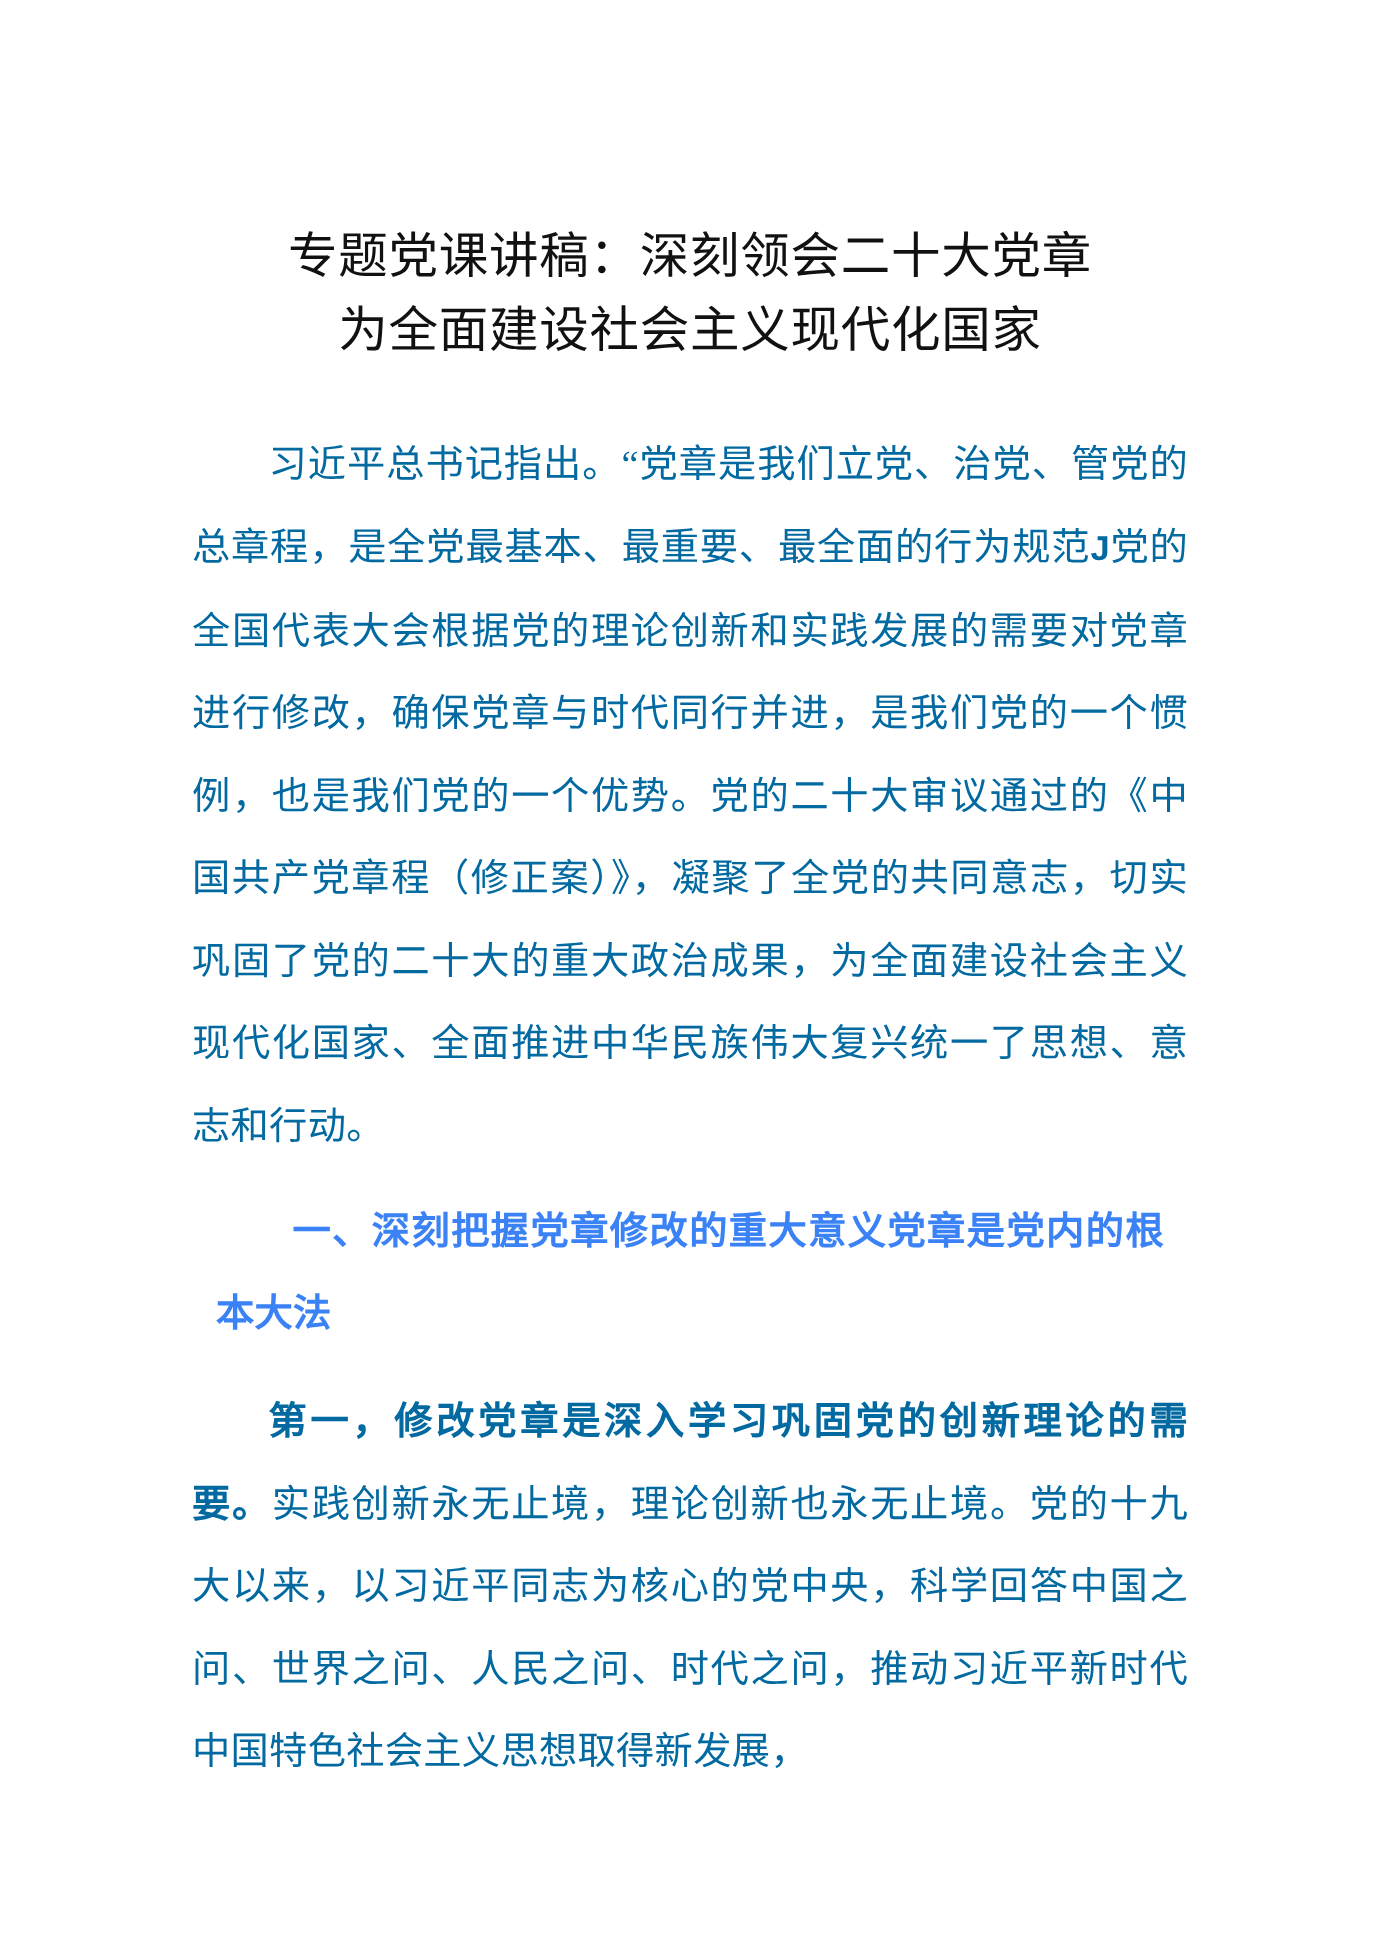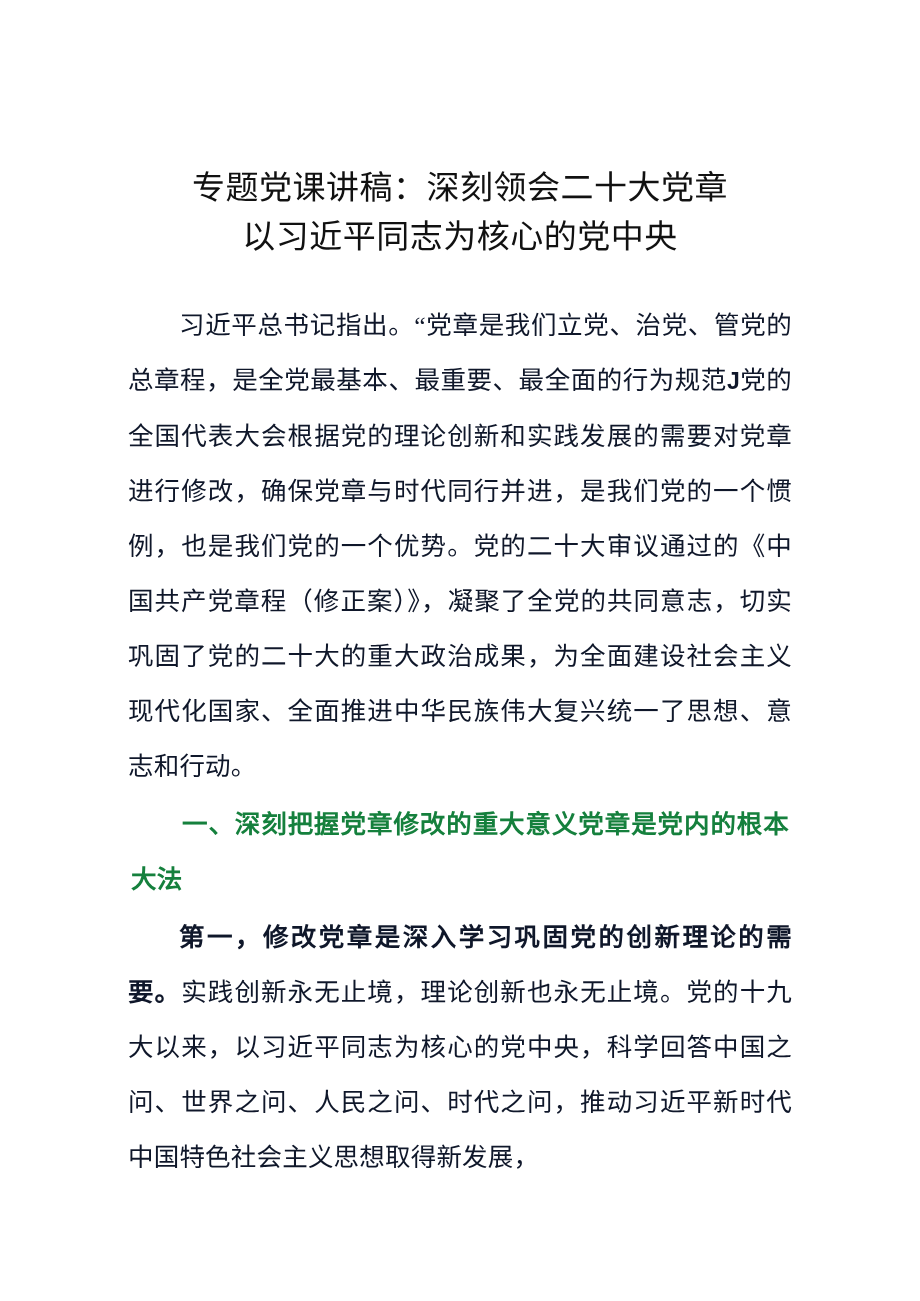--- a/index.html
+++ b/index.html
@@ -16,21 +16,21 @@
     color: #000000;
     -webkit-font-smoothing: antialiased;
   }
 
   .page {
     position: relative;
     width: 920px;
     height: 1301px;
     box-sizing: border-box;
     background: #ffffff;
-    padding: 16px;
+    padding: 0;
   }
 
   
   .doc-title {
     margin: 0;
     padding-top: 148px;
     text-align: center;
     font-family: "Liberation Serif", "DejaVu Serif", serif;
     font-weight: 400;
     font-size: 33px;
@@ -51,62 +51,62 @@
   }
 
   p.para {
     margin: 0 0 0 0;
     font-family: "Liberation Serif", "DejaVu Serif", serif;
     font-size: 25.5px;
     line-height: 55px;
     text-align: justify;
     text-justify: inter-ideograph;
     text-indent: 2em;
-    color: #0f172a;
+    color: #0369a1;
     letter-spacing: 0.2px;
     word-break: break-all;
   }
 
   
   p.para .run-bold {
     font-weight: 700;
     font-family: "Liberation Serif", "DejaVu Serif", serif;
     letter-spacing: 0.2px;
   }
 
   
   .glyph-artifact {
     font-family: "Liberation Sans", "DejaVu Sans", sans-serif;
     font-weight: 700;
     font-size: 23px;
   }
 
   
   p.section-heading {
-    margin: 3px;
+    margin: 16px;
     font-family: "Liberation Sans", "DejaVu Sans", sans-serif;
     font-weight: 700;
     font-size: 25.5px;
     line-height: 55px;
     text-align: justify;
     text-justify: inter-ideograph;
     text-indent: 2em;
-    color: #15803d;
+    color: #3b82f6;
     letter-spacing: 0.2px;
     word-break: break-all;
   }
 </style>
 </head>
 <body>
 
 <div class="page">
 
   <h1 class="doc-title">
     <span class="title-line">专题党课讲稿：深刻领会二十大党章</span>
-    <span class="title-line">以习近平同志为核心的党中央</span>
+    <span class="title-line">为全面建设社会主义现代化国家</span>
   </h1>
 
   <div class="doc-body">
 
     <p class="para"><span>习近平总书记指出。“党章是我们立党、治党、管党的总章程，是全党最基本、最重要、最全面的行为规范</span><span class="glyph-artifact">J</span><span>党的全国代表大会根据党的理论创新和实践发展的需要对党章进行修改，确保党章与时代同行并进，是我们党的一个惯例，也是我们党的一个优势。党的二十大审议通过的《中国共产党章程（修正案）》，凝聚了全党的共同意志，切实巩固了党的二十大的重大政治成果，为全面建设社会主义现代化国家、全面推进中华民族伟大复兴统一了思想、意志和行动。</span></p>
 
     <p class="section-heading">一、深刻把握党章修改的重大意义党章是党内的根本大法</p>
 
 
     <p class="para"><span class="run-bold">第一，修改党章是深入学习巩固党的创新理论的需要。</span><span>实践创新永无止境，理论创新也永无止境。党的十九大以来，以习近平同志为核心的党中央，科学回答中国之问、世界之问、人民之问、时代之问，推动习近平新时代中国特色社会主义思想取得新发展，</span></p>

